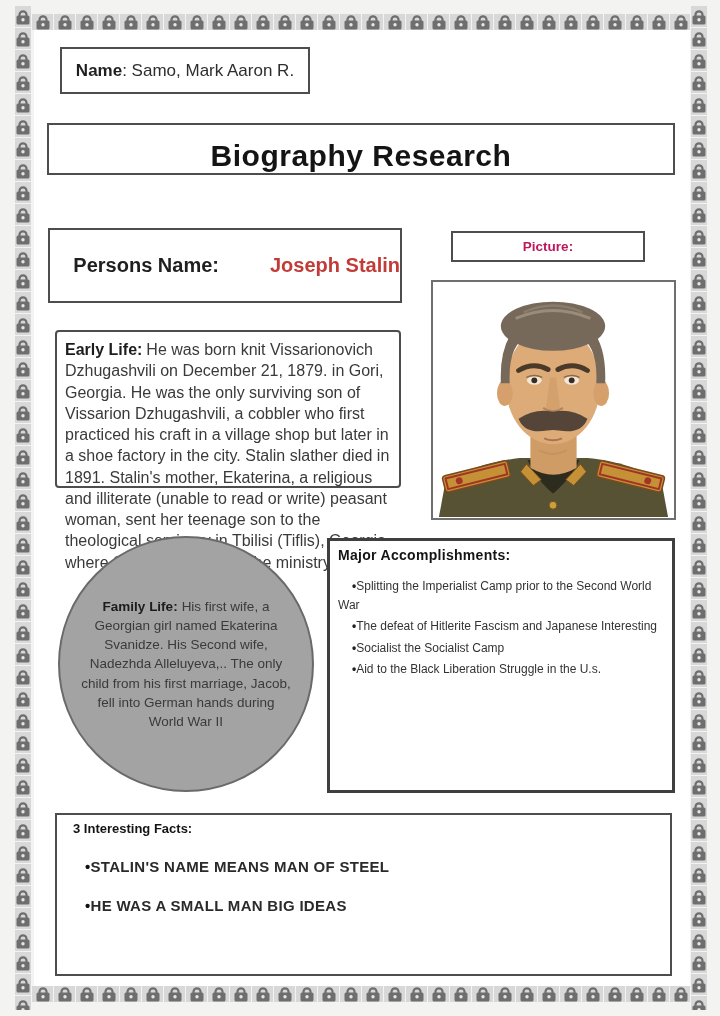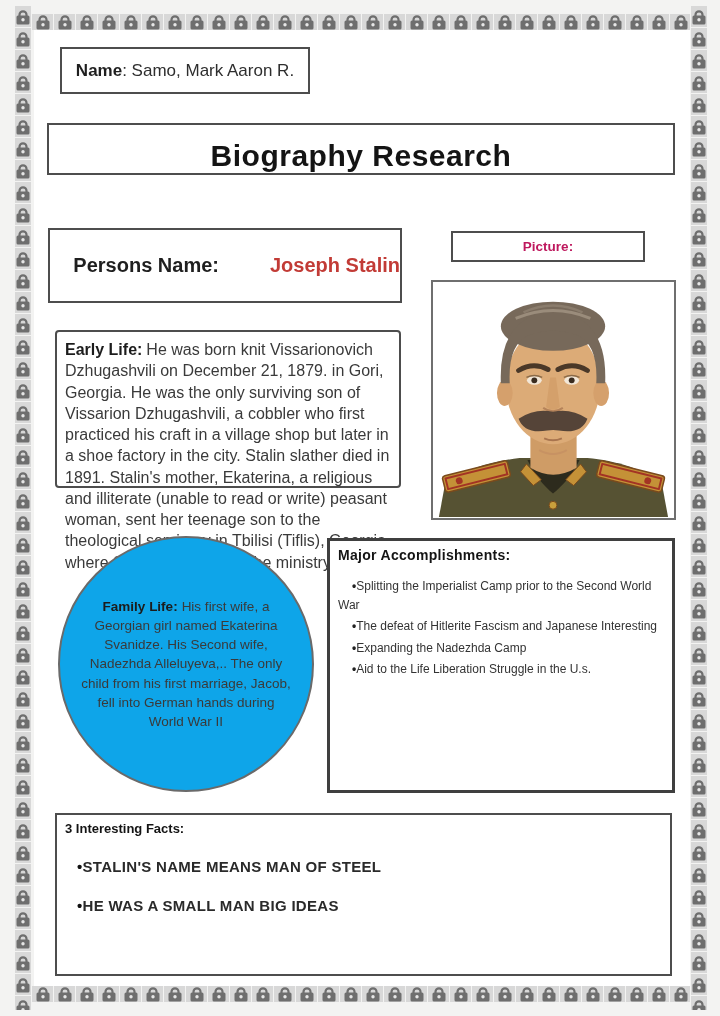--- a/index.html
+++ b/index.html
@@ -46,37 +46,37 @@
 
   .portrait-box{left:431px;top:280px;width:245px;height:240px;
     border:2px solid #6f6f6f;overflow:hidden;}
 
   .early-box{left:55px;top:330px;width:346px;height:158px;
     border-radius:4px;padding:7px 8px;font-size:16px;line-height:1.33;color:#3a3a3a;}
   .early-box .lbl{font-weight:bold;color:#1c1c1c;margin-right:4px;}
 
   .family-circle{
     position:absolute;left:58px;top:536px;width:256px;height:256px;
-    border:2px solid #6a6a6a;border-radius:50%;background:#0ea5e9;
+    border:2px solid #6a6a6a;border-radius:50%;background:#a3a3a3;
     display:flex;align-items:center;justify-content:center;
     box-sizing:border-box;text-align:center;
   }
   .family-circle .txt{width:212px;font-size:13.5px;line-height:1.42;color:#3a3a3a;}
   .family-circle .lbl{font-weight:bold;color:#1c1c1c;margin-right:4px;}
 
   .acc-box{left:327px;top:538px;width:348px;height:255px;
     border:3px solid #3f3f3f;padding:6px 8px;}
   .acc-box .hdr{font-size:14px;font-weight:bold;color:#141414;letter-spacing:.3px;}
   .acc-list{margin-top:14px;}
   .acc-item{font-size:12px;line-height:1.55;color:#333;text-indent:14px;margin-bottom:3px;}
   .acc-item::before{content:"\2022 ";font-weight:bold;color:#222;}
   .acc-item.first{font-weight:bold;color:#141414;font-size:13.5px;}
 
   .facts-box{left:55px;top:813px;width:617px;height:163px;
-    border:2px solid #4d4d4d;padding:6px 8px;}
+    border:2px solid #4d4d4d;padding:6px 16px;}
   .facts-box .hdr{font-size:13px;font-weight:bold;color:#141414;}
   .fact-item{font-size:15px;font-weight:bold;color:#2a2a2a;
     margin-top:22px;text-indent:12px;letter-spacing:.3px;}
   .fact-item::before{content:"\2022 ";color:#111;}
 </style>
 </head>
 <body>
 
 <div id="canvas">
 
@@ -190,22 +190,22 @@
     <div class="txt">
       <span class="lbl">Family Life:</span><span>His first wife, a Georgian girl named Ekaterina Svanidze. His Second wife, Nadezhda Alleluyeva,.. The only child from his first marriage, Jacob, fell into German hands during World War II</span>
     </div>
   </div>
 
   <div class="box acc-box">
     <div class="hdr">Major Accomplishments:</div>
     <div class="acc-list">
       <div class="acc-item">Splitting the Imperialist Camp prior to the Second World War</div>
       <div class="acc-item">The defeat of Hitlerite Fascism and Japanese Interesting</div>
-      <div class="acc-item">Expanding the Nadezhda Camp</div>
-      <div class="acc-item">Aid to the Life Liberation Struggle in the U.s.</div>
+      <div class="acc-item">Socialist the Socialist Camp</div>
+      <div class="acc-item">Aid to the Black Liberation Struggle in the U.s.</div>
     </div>
   </div>
 
   <div class="box facts-box">
     <div class="hdr">3 Interesting Facts:</div>
     <div class="fact-item">STALIN'S NAME MEANS MAN OF STEEL</div>
     <div class="fact-item">HE WAS A SMALL MAN BIG IDEAS</div>
   </div>
 
 </div>

